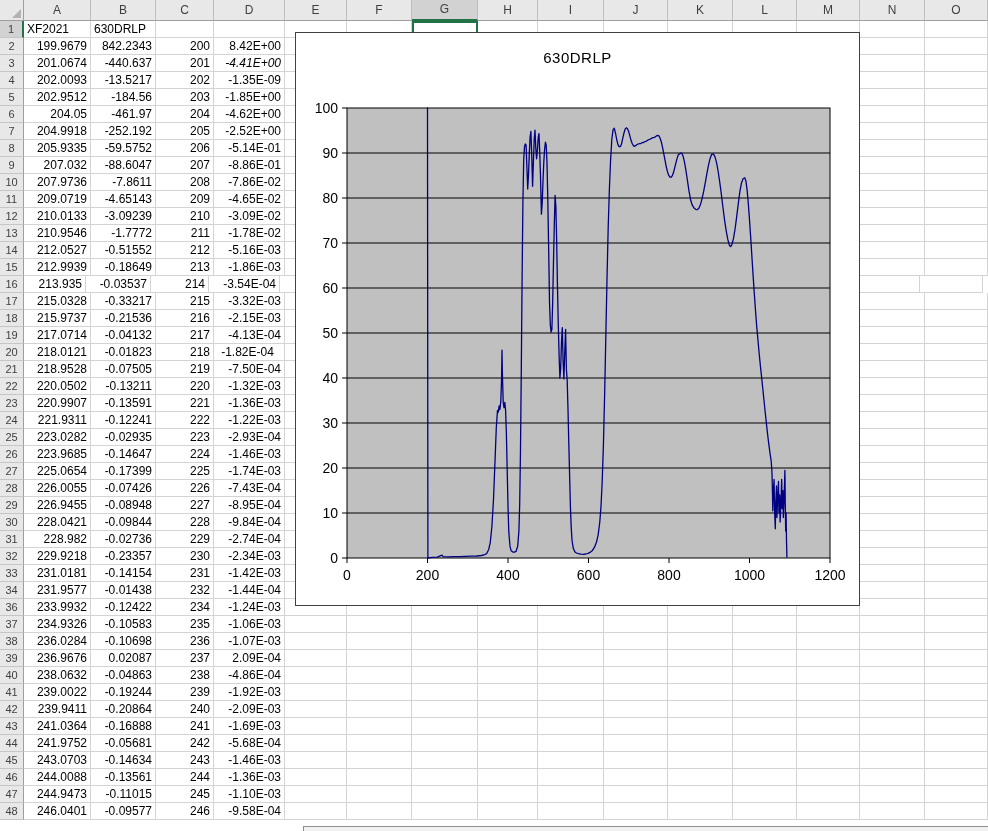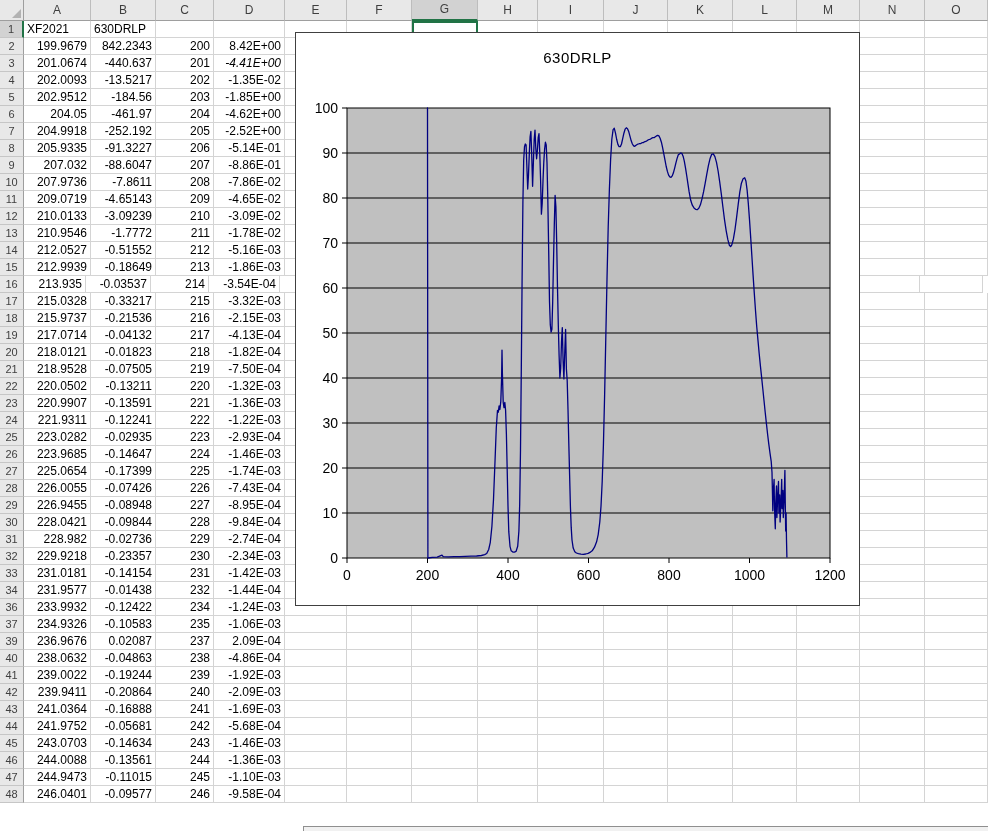--- a/index.html
+++ b/index.html
@@ -133,21 +133,21 @@
         <div class="cell num" style="width: 64px;"></div>
         <div class="cell num" style="width: 63px;"></div>
         <div class="cell num" style="width: 65px;"></div>
         <div class="cell num" style="width: 63px;"></div>
       </div>
       <div class="row">
         <div class="rowhead">4</div>
         <div class="cell num" style="width: 67px;">202.0093</div>
         <div class="cell num" style="width: 65px;">-13.5217</div>
         <div class="cell num" style="width: 58px;">202</div>
-        <div class="cell num" style="width: 71px;">-1.35E-02</div>
+        <div class="cell num" style="width: 71px;">-1.35E-09</div>
         <div class="cell num" style="width: 62px;"></div>
         <div class="cell num" style="width: 65px;"></div>
         <div class="cell num" style="width: 66px;"></div>
         <div class="cell num" style="width: 60px;"></div>
         <div class="cell num" style="width: 66px;"></div>
         <div class="cell num" style="width: 64px;"></div>
         <div class="cell num" style="width: 65px;"></div>
         <div class="cell num" style="width: 64px;"></div>
         <div class="cell num" style="width: 63px;"></div>
         <div class="cell num" style="width: 65px;"></div>
@@ -203,21 +203,21 @@
         <div class="cell num" style="width: 64px;"></div>
         <div class="cell num" style="width: 65px;"></div>
         <div class="cell num" style="width: 64px;"></div>
         <div class="cell num" style="width: 63px;"></div>
         <div class="cell num" style="width: 65px;"></div>
         <div class="cell num" style="width: 63px;"></div>
       </div>
       <div class="row">
         <div class="rowhead">8</div>
         <div class="cell num" style="width: 67px;">205.9335</div>
-        <div class="cell num" style="width: 65px;">-91.3227</div>
+        <div class="cell num" style="width: 65px;">-59.5752</div>
         <div class="cell num" style="width: 58px;">206</div>
         <div class="cell num" style="width: 71px;">-5.14E-01</div>
         <div class="cell num" style="width: 62px;"></div>
         <div class="cell num" style="width: 65px;"></div>
         <div class="cell num" style="width: 66px;"></div>
         <div class="cell num" style="width: 60px;"></div>
         <div class="cell num" style="width: 66px;"></div>
         <div class="cell num" style="width: 64px;"></div>
         <div class="cell num" style="width: 65px;"></div>
         <div class="cell num" style="width: 64px;"></div>
@@ -421,21 +421,21 @@
         <div class="cell num" style="width: 64px;"></div>
         <div class="cell num" style="width: 63px;"></div>
         <div class="cell num" style="width: 65px;"></div>
         <div class="cell num" style="width: 63px;"></div>
       </div>
       <div class="row">
         <div class="rowhead">20</div>
         <div class="cell num" style="width: 67px;">218.0121</div>
         <div class="cell num" style="width: 65px;">-0.01823</div>
         <div class="cell num" style="width: 58px;">218</div>
-        <div class="cell num" style="width: 71px;">-1.82E-04</div>
+        <div class="cell num" style="width: 71px; text-align: center;">-1.82E-04</div>
         <div class="cell num" style="width: 62px;"></div>
         <div class="cell num" style="width: 65px;"></div>
         <div class="cell num" style="width: 66px;"></div>
         <div class="cell num" style="width: 60px;"></div>
         <div class="cell num" style="width: 66px;"></div>
         <div class="cell num" style="width: 64px;"></div>
         <div class="cell num" style="width: 65px;"></div>
         <div class="cell num" style="width: 64px;"></div>
         <div class="cell num" style="width: 63px;"></div>
         <div class="cell num" style="width: 65px;"></div>
@@ -710,20 +710,38 @@
         <div class="cell num" style="width: 63px;"></div>
         <div class="cell num" style="width: 65px;"></div>
         <div class="cell num" style="width: 63px;"></div>
       </div>
       <div class="row">
         <div class="rowhead">37</div>
         <div class="cell num" style="width: 67px;">234.9326</div>
         <div class="cell num" style="width: 65px;">-0.10583</div>
         <div class="cell num" style="width: 58px;">235</div>
         <div class="cell num" style="width: 71px;">-1.06E-03</div>
+        <div class="cell num" style="width: 62px;"></div>
+        <div class="cell num" style="width: 65px;"></div>
+        <div class="cell num" style="width: 66px;"></div>
+        <div class="cell num" style="width: 60px;"></div>
+        <div class="cell num" style="width: 66px;"></div>
+        <div class="cell num" style="width: 64px;"></div>
+        <div class="cell num" style="width: 65px;"></div>
+        <div class="cell num" style="width: 64px;"></div>
+        <div class="cell num" style="width: 63px;"></div>
+        <div class="cell num" style="width: 65px;"></div>
+        <div class="cell num" style="width: 63px;"></div>
+      </div>
+      <div class="row">
+        <div class="rowhead">38</div>
+        <div class="cell num" style="width: 67px;">236.0284</div>
+        <div class="cell num" style="width: 65px;">-0.10698</div>
+        <div class="cell num" style="width: 58px;">236</div>
+        <div class="cell num" style="width: 71px;">-1.07E-03</div>
         <div class="cell num" style="width: 62px;"></div>
         <div class="cell num" style="width: 65px;"></div>
         <div class="cell num" style="width: 66px;"></div>
         <div class="cell num" style="width: 60px;"></div>
         <div class="cell num" style="width: 66px;"></div>
         <div class="cell num" style="width: 64px;"></div>
         <div class="cell num" style="width: 65px;"></div>
         <div class="cell num" style="width: 64px;"></div>
         <div class="cell num" style="width: 63px;"></div>
         <div class="cell num" style="width: 65px;"></div>

